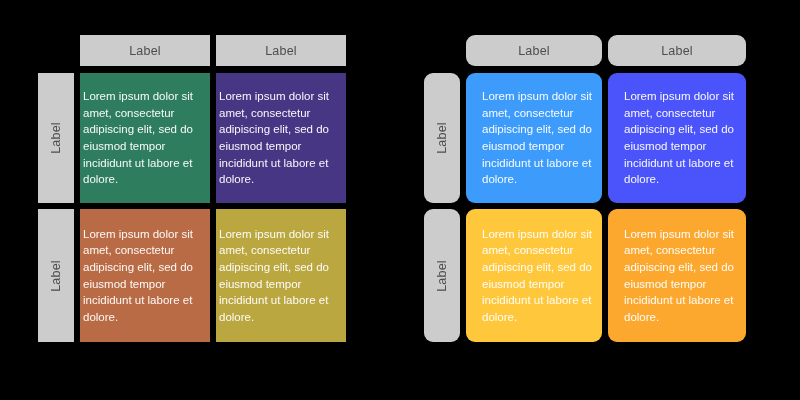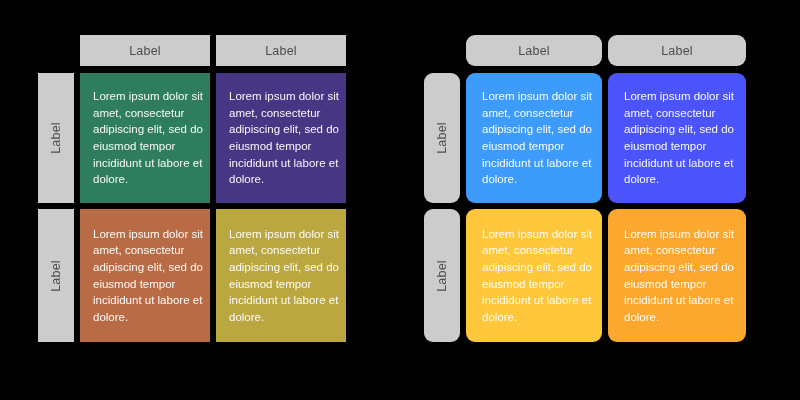--- a/index.html
+++ b/index.html
@@ -77,21 +77,21 @@
     grid-column: 1;
   }
   .row-header .rh-text {
     transform: rotate(-90deg);
     display: block;
   }
 
   .cell {
     display: flex;
     align-items: center;
-    padding: 0 0 0 13px;
+    padding: 0 0 0 3px;
     box-sizing: border-box;
   }
   .cell .cell-text {
     color: #ffffff;
     font-size: 11.5px;
     line-height: 16.6px;
     max-width: 110px;
     display: block;
     opacity: 0.96;
   }

